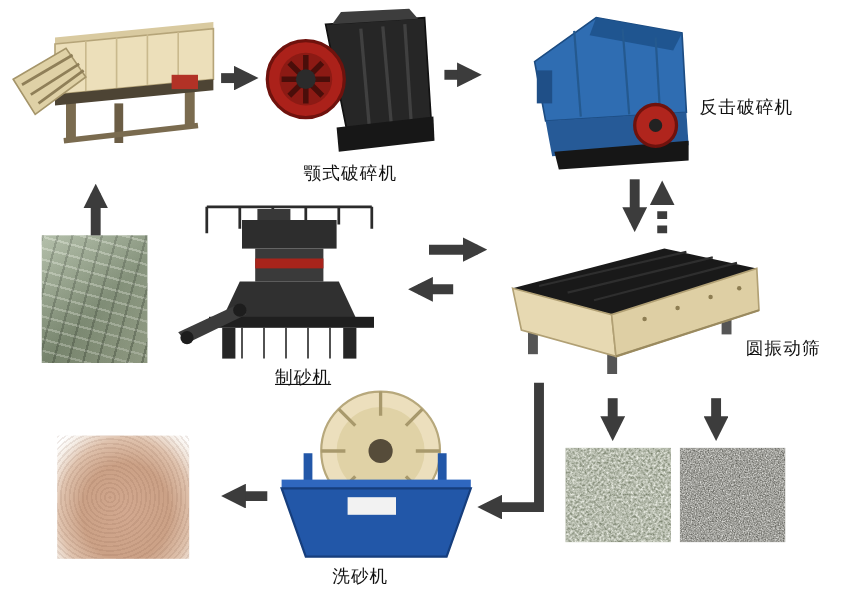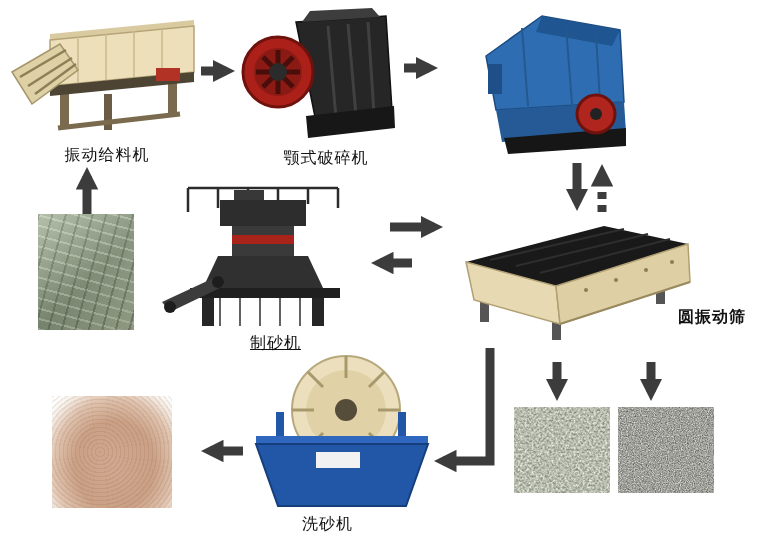--- a/index.html
+++ b/index.html
@@ -30,23 +30,23 @@
   .pos-washer      { left: 250px; top: 352px; width: 184px; height: 160px; }
 
   
   .pos-rock        { left: 38px;  top: 214px; width: 96px;  height: 116px; }
   .pos-sandpile    { left: 52px;  top: 396px; width: 120px; height: 112px; }
   .pos-gravel1     { left: 514px; top: 407px; width: 96px;  height: 86px; }
   .pos-gravel2     { left: 618px; top: 407px; width: 96px;  height: 86px; }
 
   
   .lbl-feeder    { left: 52px;  top: 145px; width: 110px; text-align: center; }
-  .lbl-jaw       { left: 276px; top: 148px; width: 100px; text-align: center; }
+  .lbl-jaw       { left: 276px; top: 148px; width: 100px; }
   .lbl-impact    { left: 636px; top: 88px; }
-  .lbl-screen    { left: 678px; top: 307px; font-weight: bold; }
+  .lbl-screen    { left: 678px; top: 307px; }
   .lbl-sandmaker { left: 250px; top: 333px; text-decoration: underline; }
   .lbl-washer    { left: 302px; top: 514px; text-align: right; }
 
   .photo-rock {
     background:
       linear-gradient(160deg, rgba(255,255,255,.22), rgba(0,0,0,.16)),
       repeating-linear-gradient(105deg, rgba(45,55,40,.32) 0 2px, rgba(0,0,0,0) 2px 13px),
       repeating-linear-gradient(15deg, rgba(232,238,222,.38) 0 2px, rgba(0,0,0,0) 2px 10px),
       linear-gradient(135deg, #9fae93, #7e8e72 55%, #aab69a);
   }
@@ -175,22 +175,22 @@
         <filter id="g2" x="0" y="0" width="100%" height="100%">
           <feTurbulence type="fractalNoise" baseFrequency="0.85" numOctaves="3" seed="3"></feTurbulence>
           <feColorMatrix type="matrix" values="0 0 0 0 0.78  0 0 0 0 0.78  0 0 0 0 0.75  1.3 0 0 -0.35 0"></feColorMatrix>
         </filter>
       </defs>
       <rect x="0" y="0" width="96" height="86" fill="#62625c"></rect>
       <rect x="0" y="0" width="96" height="86" filter="url(#g2)"></rect>
     </svg>
   </div>
 
-  <div class="label lbl-feeder">振动给料机</div>
   <div class="label lbl-jaw">颚式破碎机</div>
+  <div class="label lbl-impact">反击破碎机</div>
   <div class="label lbl-screen">圆振动筛</div>
   <div class="label lbl-sandmaker">制砂机</div>
   <div class="label lbl-washer">洗砂机</div>
 
   <svg class="arrows" viewBox="0 0 773 547">
     <defs>
       <marker id="ah" viewBox="0 0 10 10" refX="6" refY="5" markerWidth="2.5" markerHeight="2.5" orient="auto">
         <path d="M0 0 L10 5 L0 10 Z" fill="#3c3c3c"></path>
       </marker>
     </defs>

